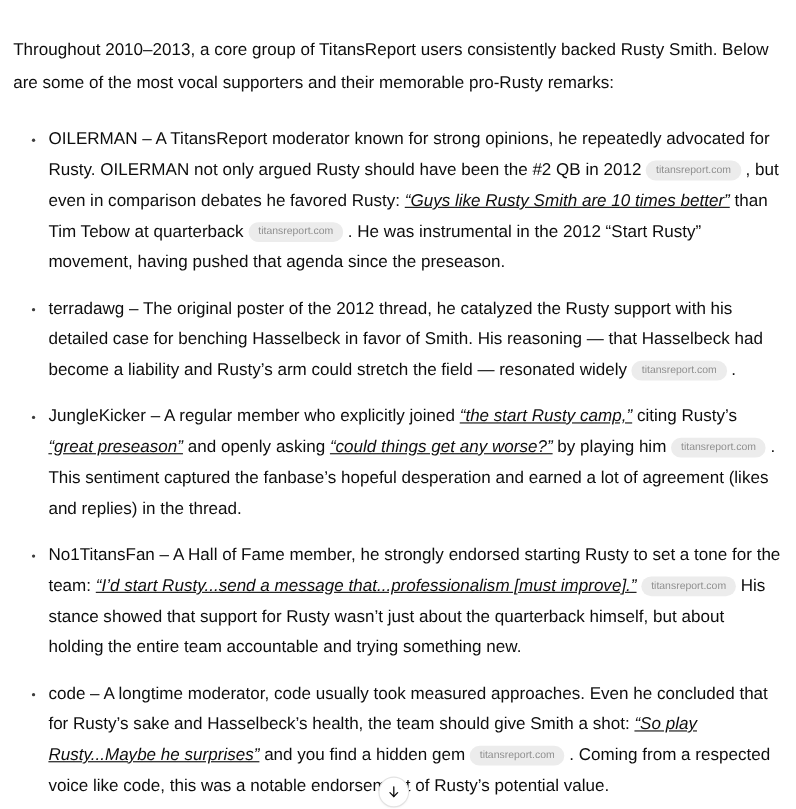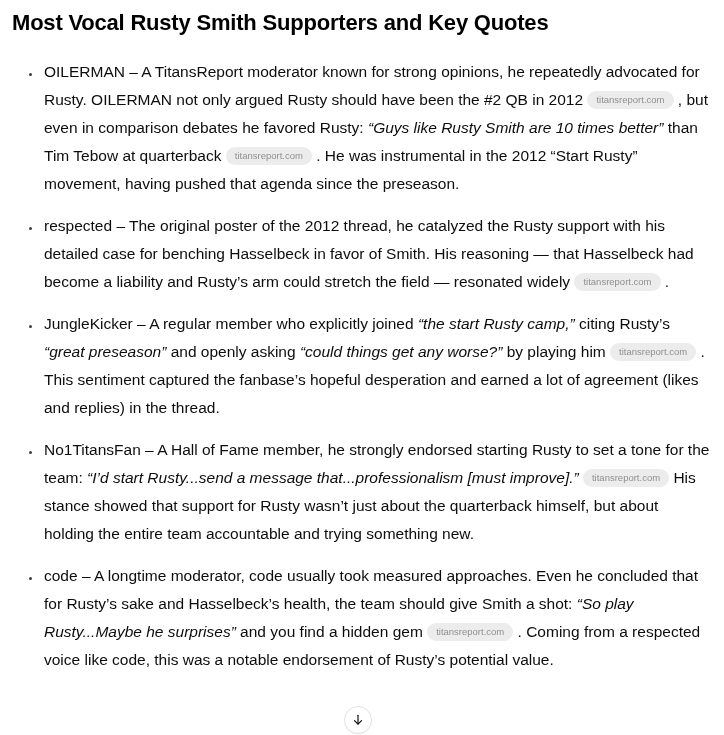--- a/index.html
+++ b/index.html
@@ -40,21 +40,21 @@
     font-size: 15.5px;
     line-height: 28px;
     margin-bottom: 14px;
     padding-left: 2px;
   }
   ul.supporters li::marker {
     color: #3d3d3d;
     font-size: 11px;
   }
   .bold { font-weight: 400; }
-  .italic { font-style: italic; }
+  .italic { font-style: italic; text-decoration: underline; }
   .badge {
     display: inline-block;
     background: #ececec;
     color: #8f8f8f;
     font-size: 9.5px;
     line-height: 12px;
     padding: 3px 9px 3px 9px;
     border-radius: 10px;
     position: relative;
     top: -2px;
@@ -77,24 +77,24 @@
     justify-content: center;
     cursor: pointer;
     padding: 0;
   }
   .scroll-down svg { display: block; }
 </style>
 </head>
 <body>
 
 <div class="page">
-  <h1 class="title">Most Vocal Rusty Smith Supporters and Key Quotes</h1>
+  <p class="intro">Throughout 2010–2013, a core group of TitansReport users consistently backed Rusty Smith. Below are some of the most vocal supporters and their memorable pro-Rusty remarks:</p>
   <ul class="supporters">
       <li><span class="bold">OILERMAN</span><span class=""> – A TitansReport moderator known for strong opinions, he repeatedly advocated for Rusty. OILERMAN not only argued Rusty should have been the #2 QB in 2012 </span><span class="badge">titansreport.com</span><span class=""> , but even in comparison debates he favored Rusty: </span><span class="italic">“Guys like Rusty Smith are 10 times better”</span><span class=""> than Tim Tebow at quarterback </span><span class="badge">titansreport.com</span><span class=""> . He was instrumental in the 2012 “Start Rusty” movement, having pushed that agenda since the preseason.</span></li>
-      <li><span class="bold">respected</span><span class=""> – The original poster of the 2012 thread, he catalyzed the Rusty support with his detailed case for benching Hasselbeck in favor of Smith. His reasoning — that Hasselbeck had become a liability and Rusty’s arm could stretch the field — resonated widely </span><span class="badge">titansreport.com</span><span class=""> .</span></li>
+      <li><span class="bold">terradawg</span><span class=""> – The original poster of the 2012 thread, he catalyzed the Rusty support with his detailed case for benching Hasselbeck in favor of Smith. His reasoning — that Hasselbeck had become a liability and Rusty’s arm could stretch the field — resonated widely </span><span class="badge">titansreport.com</span><span class=""> .</span></li>
       <li><span class="bold">JungleKicker</span><span class=""> – A regular member who explicitly joined </span><span class="italic">“the start Rusty camp,”</span><span class=""> citing Rusty’s </span><span class="italic">“great preseason”</span><span class=""> and openly asking </span><span class="italic">“could things get any worse?”</span><span class=""> by playing him </span><span class="badge">titansreport.com</span><span class=""> . This sentiment captured the fanbase’s hopeful desperation and earned a lot of agreement (likes and replies) in the thread.</span></li>
       <li><span class="bold">No1TitansFan</span><span class=""> – A Hall of Fame member, he strongly endorsed starting Rusty to set a tone for the team: </span><span class="italic">“I’d start Rusty...send a message that...professionalism [must improve].”</span><span class=""> </span><span class="badge">titansreport.com</span><span class=""> His stance showed that support for Rusty wasn’t just about the quarterback himself, but about holding the entire team accountable and trying something new.</span></li>
       <li><span class="bold">code</span><span class=""> – A longtime moderator, </span><span class="bold">code</span><span class=""> usually took measured approaches. Even he concluded that for Rusty’s sake and Hasselbeck’s health, the team should give Smith a shot: </span><span class="italic">“So play Rusty...Maybe he surprises”</span><span class=""> and you find a hidden gem </span><span class="badge">titansreport.com</span><span class=""> . Coming from a respected voice like code, this was a notable endorsement of Rusty’s potential value.</span></li>
     </ul>
 
   <button class="scroll-down" aria-label="Scroll to bottom">
     <span>
       <svg width="14" height="14" viewBox="0 0 24 24" fill="none" stroke="#0d0d0d" stroke-width="2" stroke-linecap="round" stroke-linejoin="round">
         <path d="M12 4v15"></path>
         <path d="M6 13l6 6 6-6"></path>

